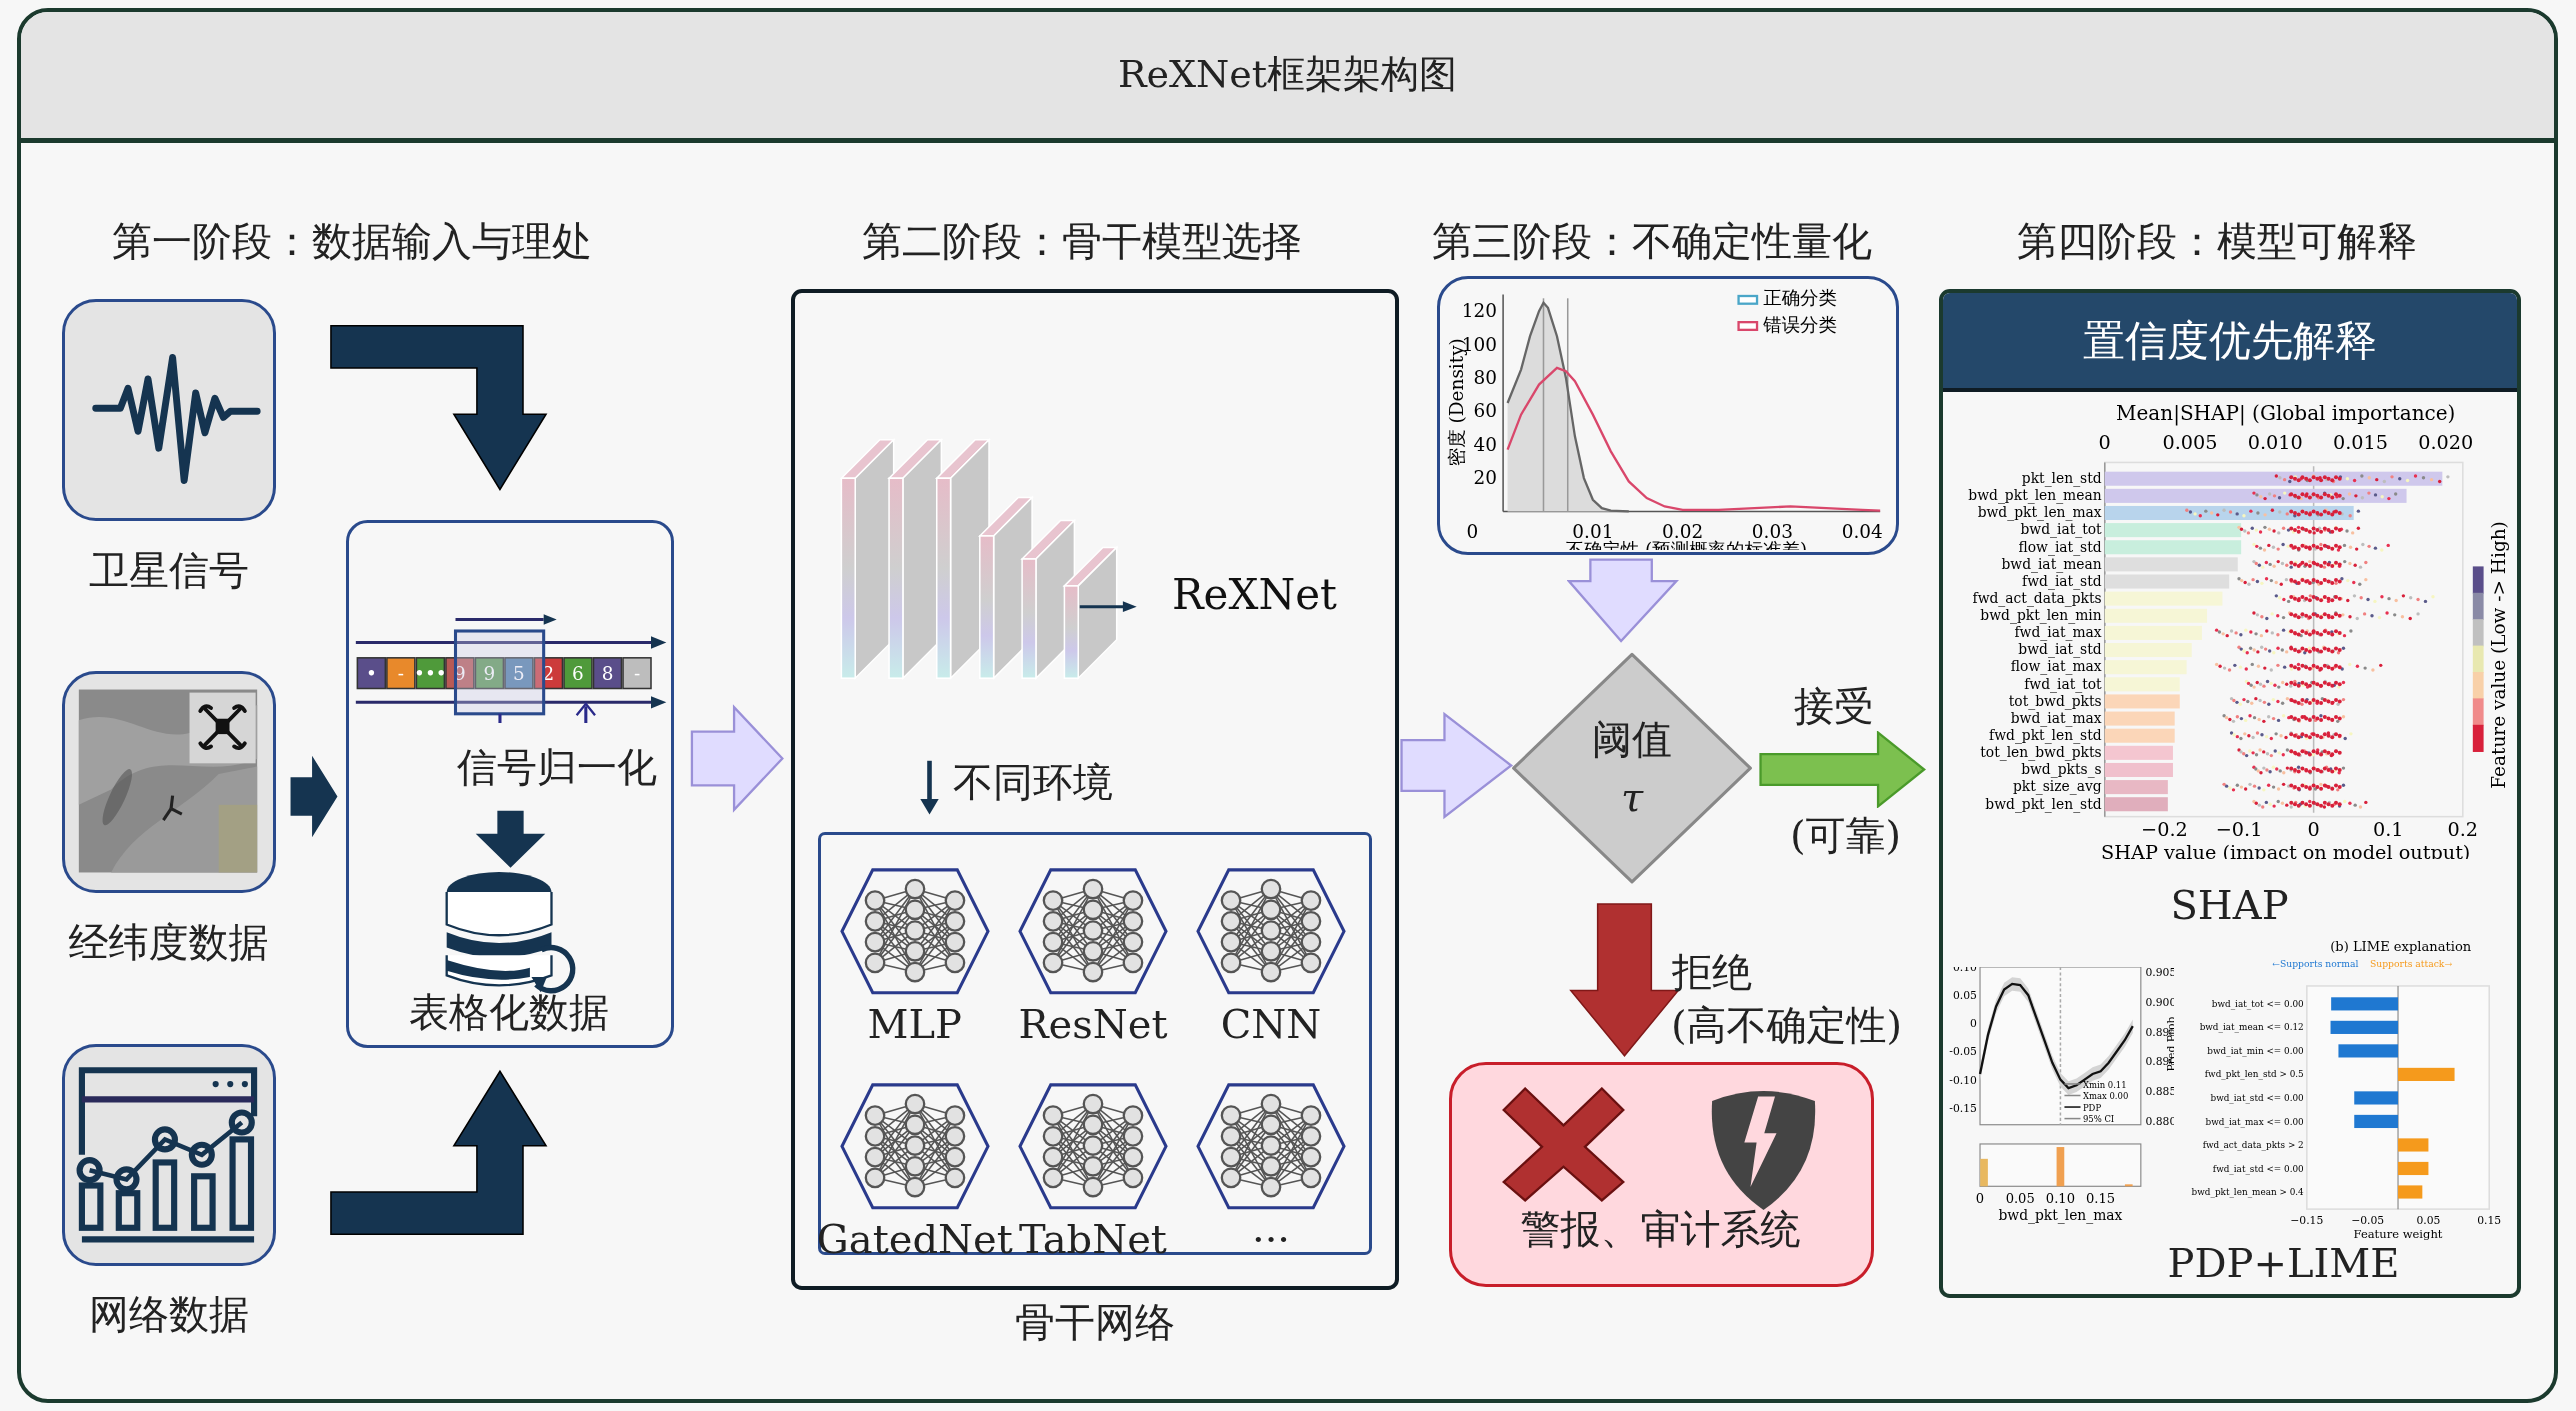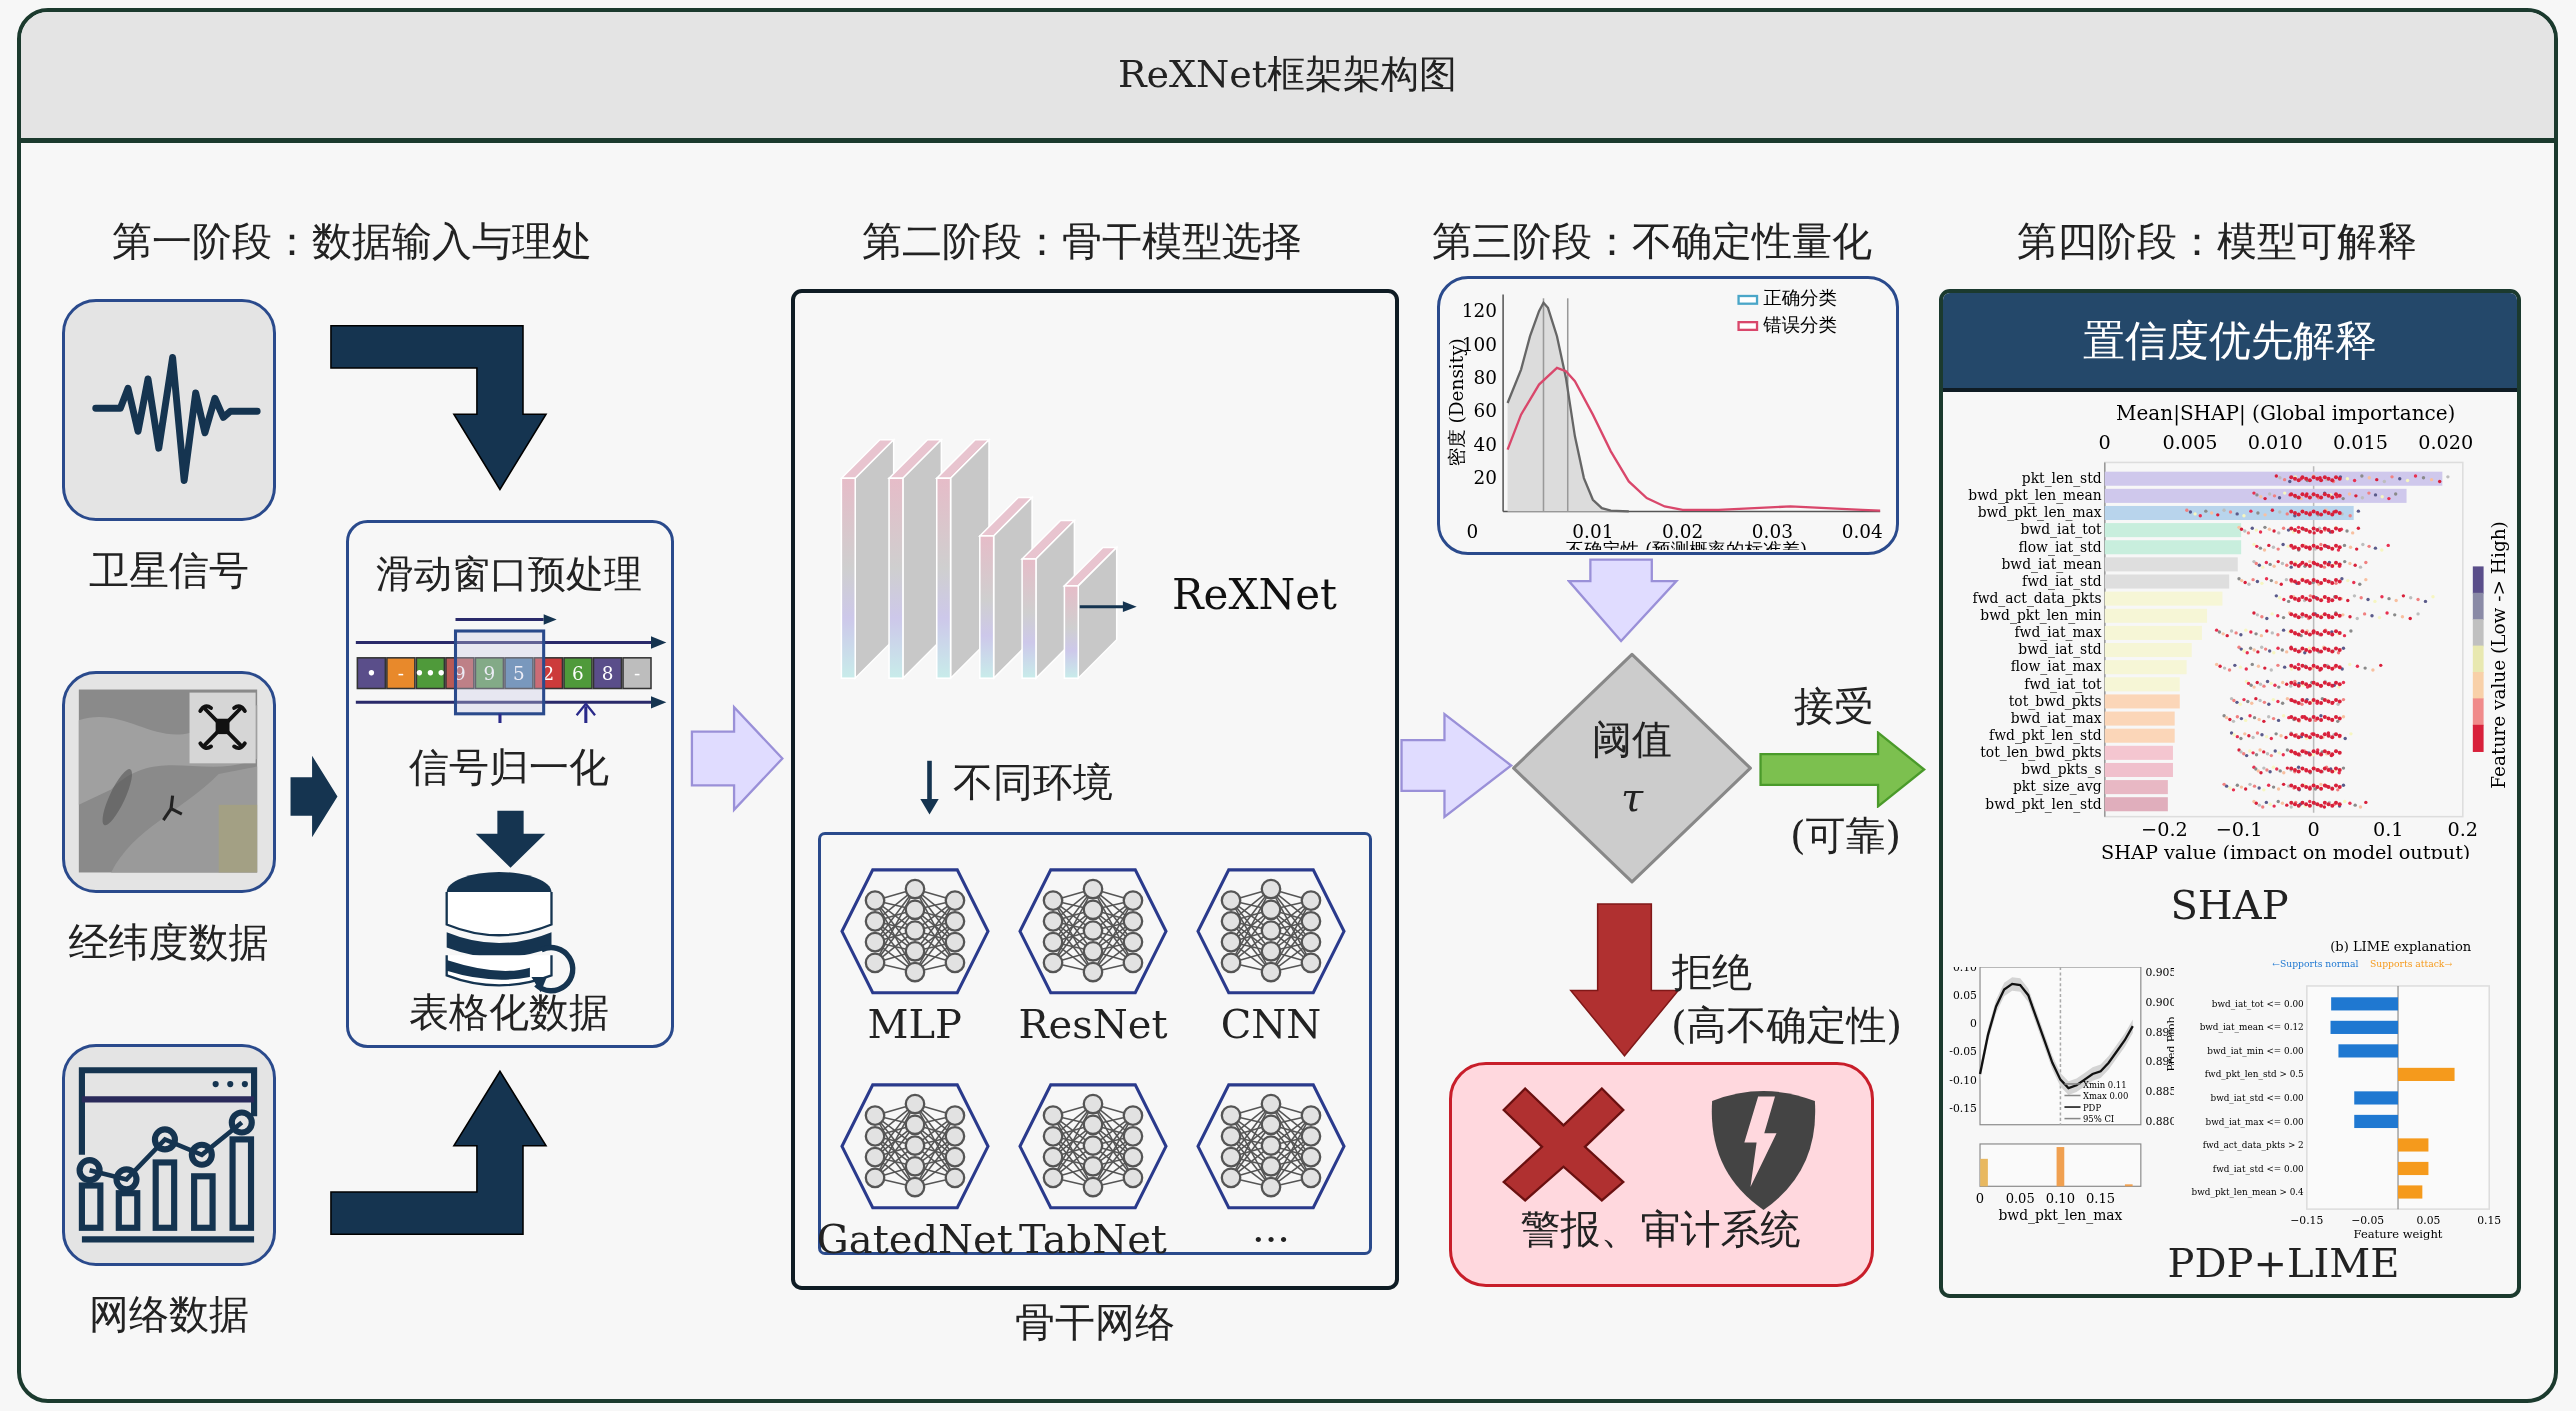--- a/index.html
+++ b/index.html
@@ -93,21 +93,20 @@
   <path d="M5,5 L255,5 L255,120 L285,120 L225,218 L165,120 L195,120 L195,60 L5,60 Z" fill="#153450" stroke="#000" stroke-width="2"></path>
 </svg>
 <svg class="abs" style="left:289px;top:754px;" width="50" height="85" viewBox="0 0 65 110">
   <path d="M2,30 L30,30 L30,2 L63,55 L30,108 L30,80 L2,80 Z" fill="#153450"></path>
 </svg>
 <svg class="abs" style="left:327px;top:1069px;" width="223" height="169" viewBox="0 0 290 220">
   <path d="M5,215 L255,215 L255,100 L285,100 L225,3 L165,100 L195,100 L195,160 L5,160 Z" fill="#153450" stroke="#000" stroke-width="2"></path>
 </svg>
 
 <div class="abs rbox" style="left:346px;top:520px;width:328px;height:528px;">
-  <div class="abs lbl" style="left:0;top:26px;width:320px;font-size:38px;">滑动窗口预处理</div>
   <svg class="abs" style="left:6.2px;top:85px;" width="316" height="115" viewBox="0 0 410 150">
     <line x1="130" y1="15" x2="245" y2="15" stroke="#2a2a6a" stroke-width="4"></line>
       <polygon points="245,8 262,15 245,22" fill="#153450"></polygon>
     <line x1="0" y1="45" x2="385" y2="45" stroke="#2a2a6a" stroke-width="4"></line>
       <polygon points="385,37 405,45 385,53" fill="#153450"></polygon>
     <line x1="0" y1="123" x2="385" y2="123" stroke="#2a2a6a" stroke-width="4"></line>
       <polygon points="385,115 405,123 385,131" fill="#153450"></polygon>
     <g id="seq-cells">
         <rect x="2" y="65" width="36.5" height="40" fill="#5a4e8a" stroke="#333" stroke-width="2"></rect>
         <text x="20.25" y="94" text-anchor="middle" font-size="24" fill="#fff">•</text>
@@ -127,21 +126,21 @@
         <text x="289.75" y="94" text-anchor="middle" font-size="24" fill="#fff">6</text>
         <rect x="310" y="65" width="36.5" height="40" fill="#5a4e8a" stroke="#333" stroke-width="2"></rect>
         <text x="328.25" y="94" text-anchor="middle" font-size="24" fill="#fff">8</text>
         <rect x="348.5" y="65" width="36.5" height="40" fill="#bdbdbd" stroke="#333" stroke-width="2"></rect>
         <text x="366.75" y="94" text-anchor="middle" font-size="24" fill="#fff">-</text>
       </g>
     <rect x="130" y="30" width="115" height="108" fill="rgba(200,200,230,0.35)" stroke="#2a4a8c" stroke-width="4"></rect>
     <polyline points="188,138 188,168 300,168 300,128" fill="none" stroke="#2a2a8a" stroke-width="4"></polyline>
     <polyline points="288,140 300,125 312,140" fill="none" stroke="#2a2a8a" stroke-width="3"></polyline>
   </svg>
-  <div class="abs lbl" style="left:0;top:217px;width:320px;">信号归一化</div>
+  <div class="abs lbl" style="left:0;top:217px;width:320px;padding-left:48px;">信号归一化</div>
   <svg class="abs" style="left:119px;top:286px;" width="85" height="62" viewBox="0 0 110 80">
     <path d="M38,2 L72,2 L72,32 L100,32 L55,76 L10,32 L38,32 Z" fill="#153450"></path>
   </svg>
   <svg class="abs" style="left:96px;top:346px;" width="139" height="131" viewBox="0 0 180 170">
     <ellipse cx="70" cy="30" rx="68" ry="26" fill="#153450"></ellipse>
     <path d="M2,30 L2,72 Q70,100 138,72 L138,30" fill="#fff" stroke="#153450" stroke-width="3"></path>
     <path d="M2,82 Q70,110 138,82 L138,102 Q70,128 2,102 Z" fill="#153450"></path>
     <path d="M2,112 L2,138 Q70,164 138,138 L138,112" fill="#fff" stroke="#153450" stroke-width="3"></path>
     <path d="M2,118 Q70,140 110,128 L110,140 Q60,150 2,132 Z" fill="#153450"></path>
     <path d="M125,105 A28,28 0 1,1 118,150" fill="none" stroke="#153450" stroke-width="7"></path>

